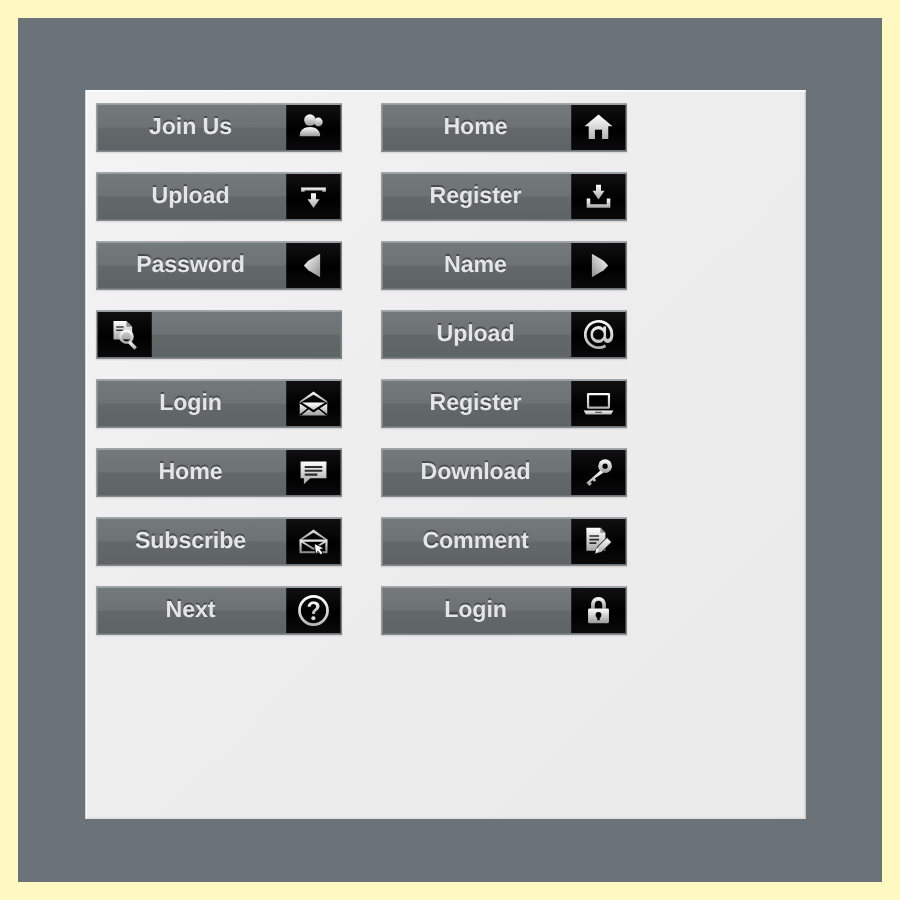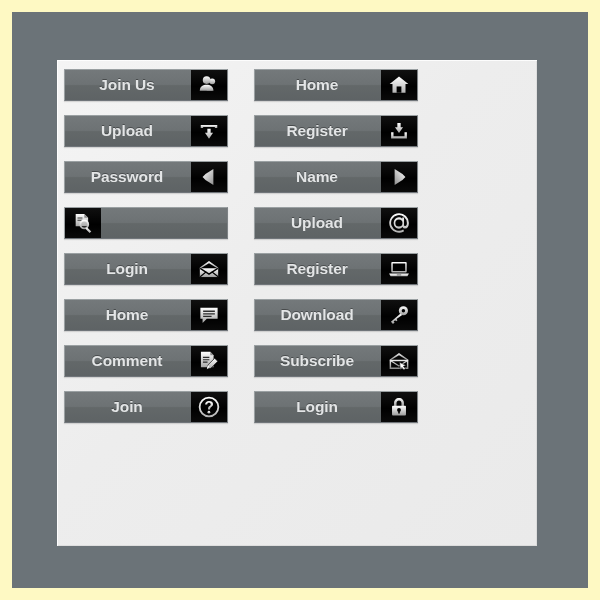--- a/index.html
+++ b/index.html
@@ -307,58 +307,58 @@
           </linearGradient>
             </defs>
           <circle cx="16.8" cy="7.4" r="5" fill="url(#g12)"></circle>
           <circle cx="16.8" cy="7.4" r="1.9" fill="#000000"></circle>
           <path d="M13.4 10.6 3.2 19.4l2.2 2.4 1.8-1.6-1-1.2 1.6-1.4 1.1 1.2 1.4-1.2-1-1.2 6.2-4.3z" fill="url(#g12)"></path>
         </svg>
       </span>
     </div>
 
     <div class="btn">
+      <span class="label">Subscribe</span>
+      <span class="iconbox">
+        <svg viewBox="0 0 24 24" aria-hidden="true">
+          <defs>
+              <linearGradient id="g14" x1="0" y1="0" x2="0" y2="1">
+            <stop offset="0" stop-color="#e8e8e8"></stop>
+                <stop offset="1" stop-color="#8e8e8e"></stop>
+          </linearGradient>
+            </defs>
+          <path d="M12 3.2 22 10.4v1.2L12 5.6 2 11.6v-1.2z" fill="url(#g14)"></path>
+          <path d="M2.6 11.4h18.8v8.4H2.6z" fill="none" stroke="url(#g14)" stroke-width="1.6"></path>
+          <path d="M3 11.8 12 17.4l9-5.6" fill="none" stroke="url(#g14)" stroke-width="1.4"></path>
+          <path d="m12.6 13.4 7.2 3.6-3 .8 2.1 2.6-1.6 1.3-2.1-2.6-1.6 2.7z" fill="#ffffff" stroke="#000000" stroke-width="0.6"></path>
+        </svg>
+      </span>
+    </div>
+
+    <div class="btn">
       <span class="label">Comment</span>
       <span class="iconbox">
         <svg viewBox="0 0 24 24" aria-hidden="true">
           <defs>
               <linearGradient id="g13" x1="0" y1="0" x2="0" y2="1">
             <stop offset="0" stop-color="#ffffff"></stop>
                 <stop offset="1" stop-color="#a8a8a8"></stop>
           </linearGradient>
             </defs>
           <path d="M3.2 2h10.2l3.6 3.6v13.2H3.2z" fill="url(#g13)"></path>
           <path d="M13.4 2v3.6H17z" fill="#8a8a8a"></path>
           <path d="M5.4 7.4h7v1.2h-7zM5.4 10h7v1.2h-7zM5.4 12.6h5v1.2h-5z" fill="#000000" opacity="0.8"></path>
           <path d="m10.6 16.6 7.6-7.6 3.4 3.4-7.6 7.6-4.4 1z" fill="url(#g13)" stroke="#000000" stroke-width="0.7"></path>
           <path d="m9.6 21 1-4.4 1.8 1.8z" fill="#ffffff"></path>
         </svg>
       </span>
     </div>
 
     <div class="btn">
-      <span class="label">Subscribe</span>
-      <span class="iconbox">
-        <svg viewBox="0 0 24 24" aria-hidden="true">
-          <defs>
-              <linearGradient id="g14" x1="0" y1="0" x2="0" y2="1">
-            <stop offset="0" stop-color="#e8e8e8"></stop>
-                <stop offset="1" stop-color="#8e8e8e"></stop>
-          </linearGradient>
-            </defs>
-          <path d="M12 3.2 22 10.4v1.2L12 5.6 2 11.6v-1.2z" fill="url(#g14)"></path>
-          <path d="M2.6 11.4h18.8v8.4H2.6z" fill="none" stroke="url(#g14)" stroke-width="1.6"></path>
-          <path d="M3 11.8 12 17.4l9-5.6" fill="none" stroke="url(#g14)" stroke-width="1.4"></path>
-          <path d="m12.6 13.4 7.2 3.6-3 .8 2.1 2.6-1.6 1.3-2.1-2.6-1.6 2.7z" fill="#ffffff" stroke="#000000" stroke-width="0.6"></path>
-        </svg>
-      </span>
-    </div>
-
-    <div class="btn">
-      <span class="label">Join</span>
+      <span class="label">Next</span>
       <span class="iconbox">
         <svg viewBox="0 0 24 24" aria-hidden="true">
           <defs>
               <linearGradient id="g15" x1="0" y1="0" x2="0" y2="1">
             <stop offset="0" stop-color="#ffffff"></stop>
                 <stop offset="1" stop-color="#b6b6b6"></stop>
           </linearGradient>
             </defs>
           <circle cx="12" cy="12" r="10.2" fill="none" stroke="url(#g15)" stroke-width="2"></circle>
           <path d="M12 5.4c-2.5 0-4.1 1.5-4.3 3.8h2.3c.1-1.2.8-1.9 2-1.9 1.1 0 1.9.7 1.9 1.7 0 .8-.4 1.3-1.3 2-1.2.9-1.7 1.7-1.6 3.1v.5h2.2v-.4c0-1 .3-1.5 1.3-2.2 1.3-.9 1.9-1.8 1.9-3.2 0-2.1-1.7-3.4-4.4-3.4z" fill="url(#g15)"></path>

